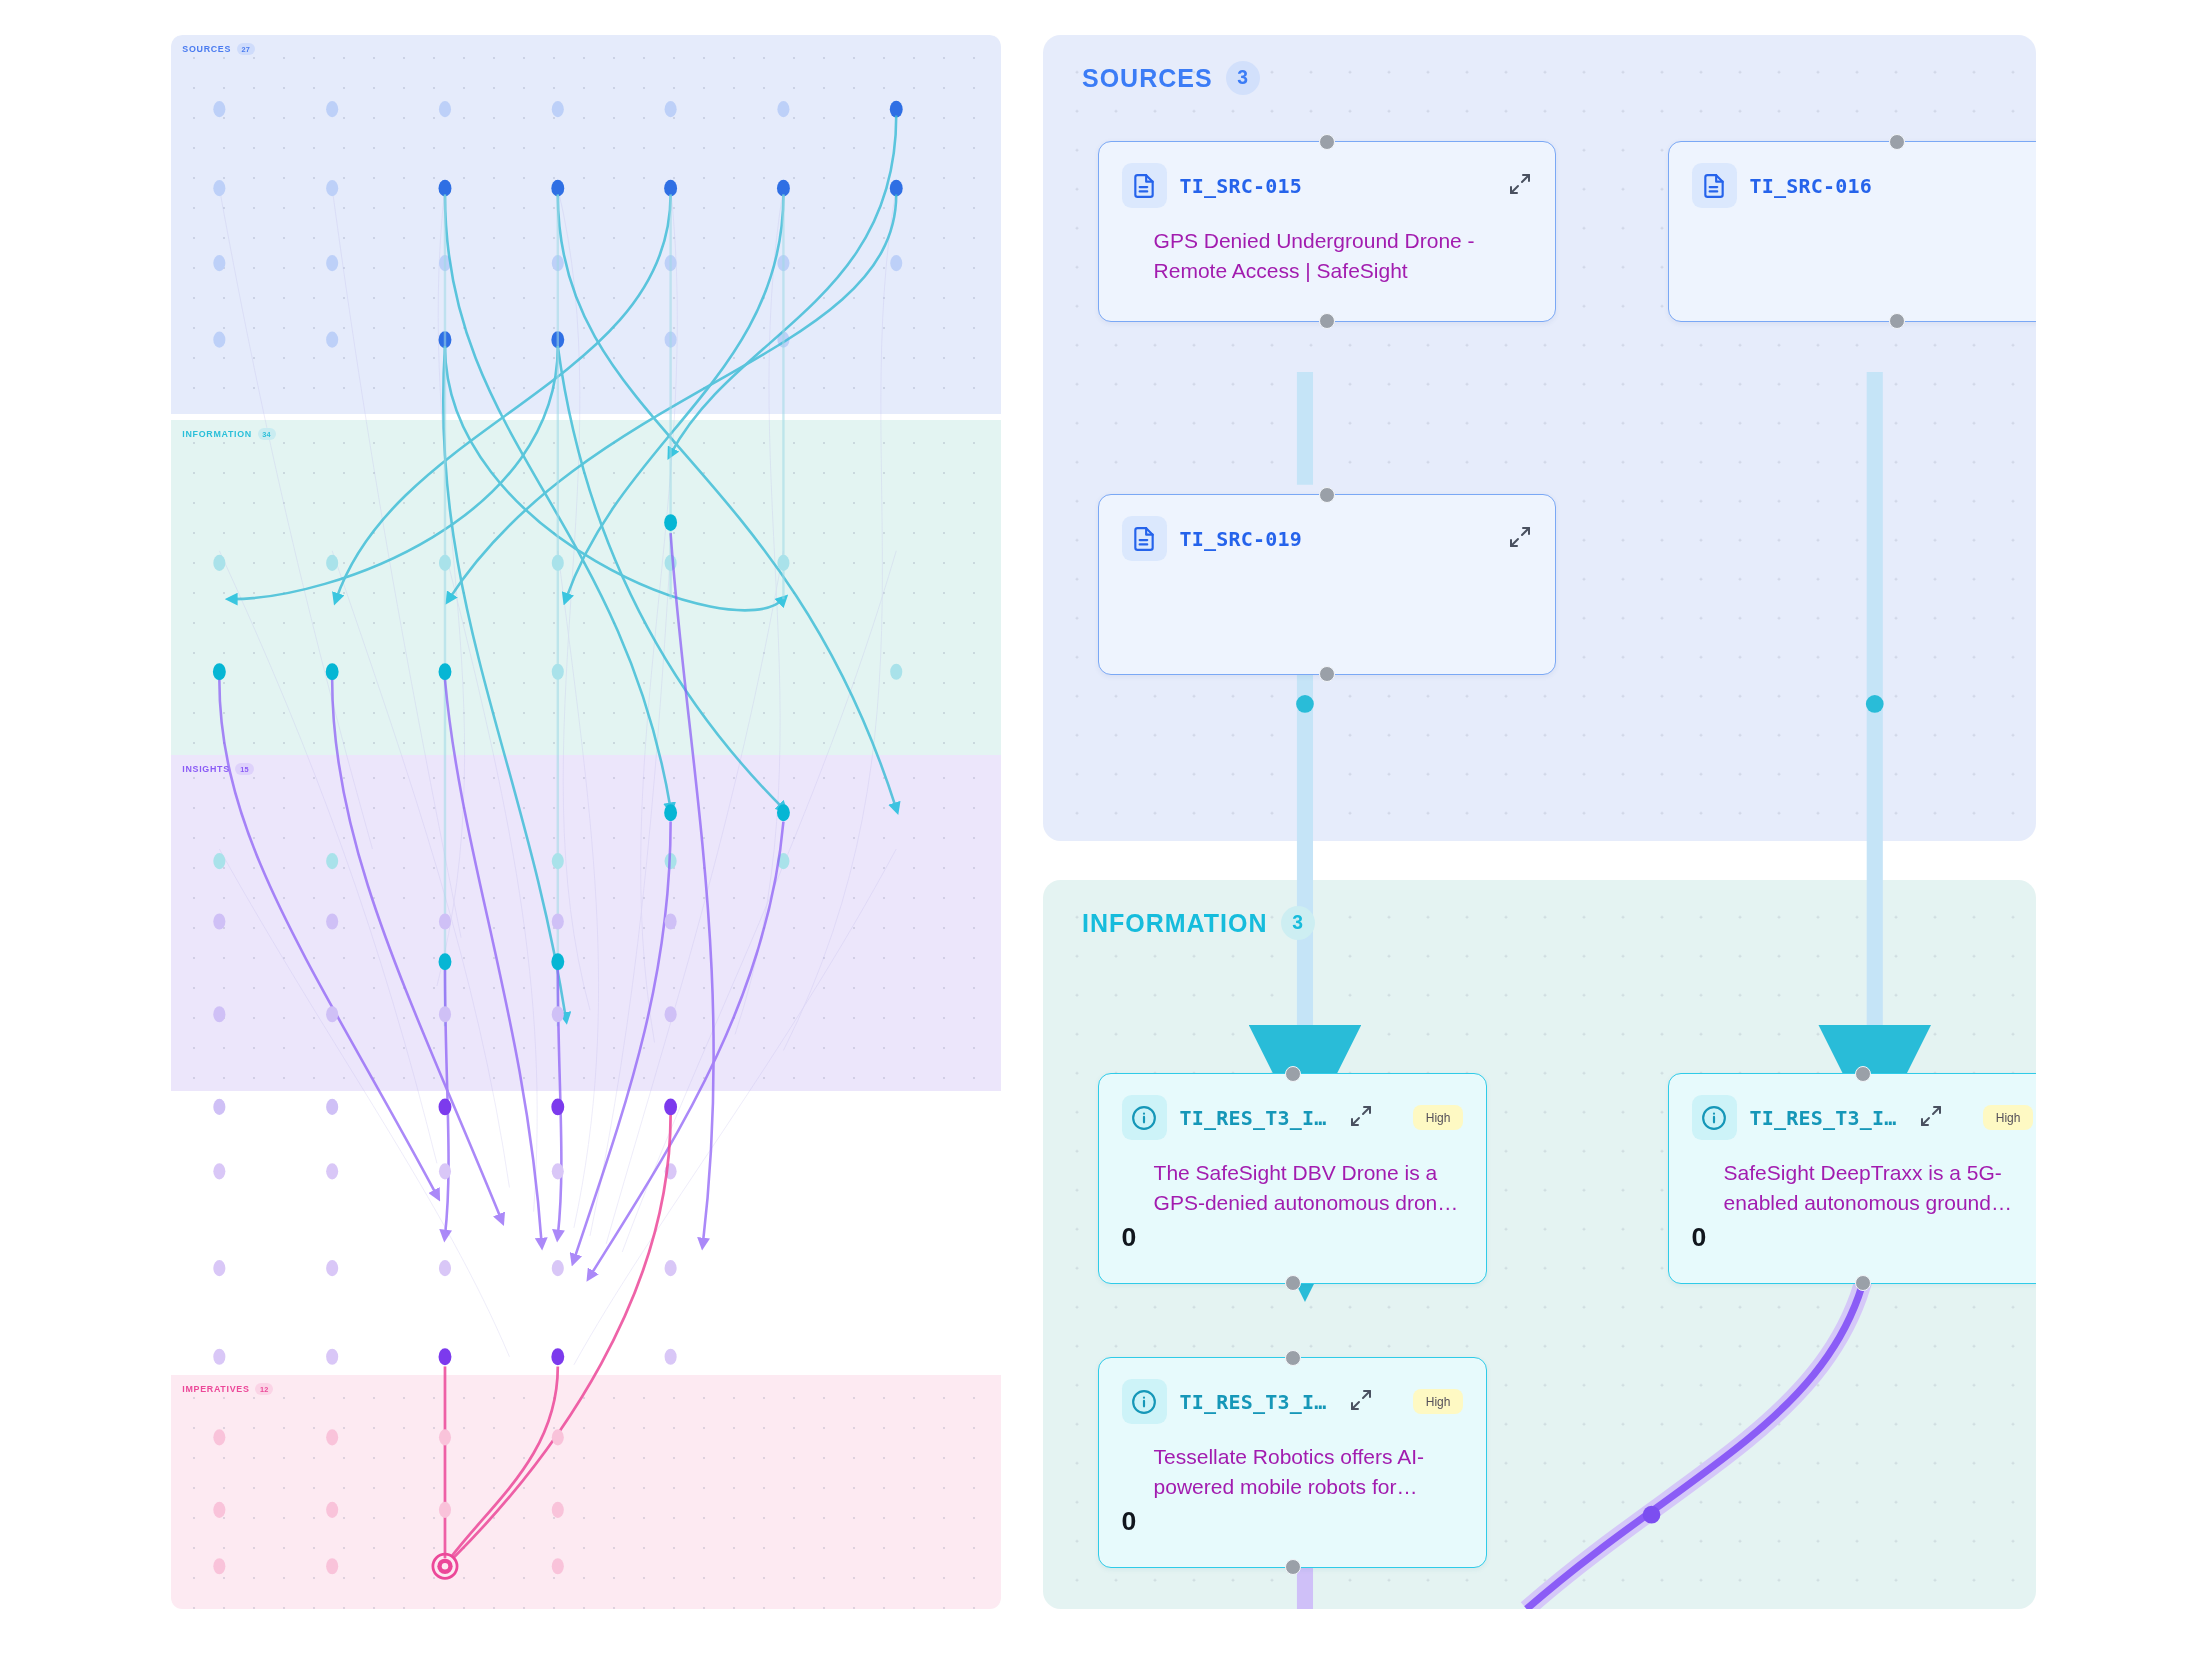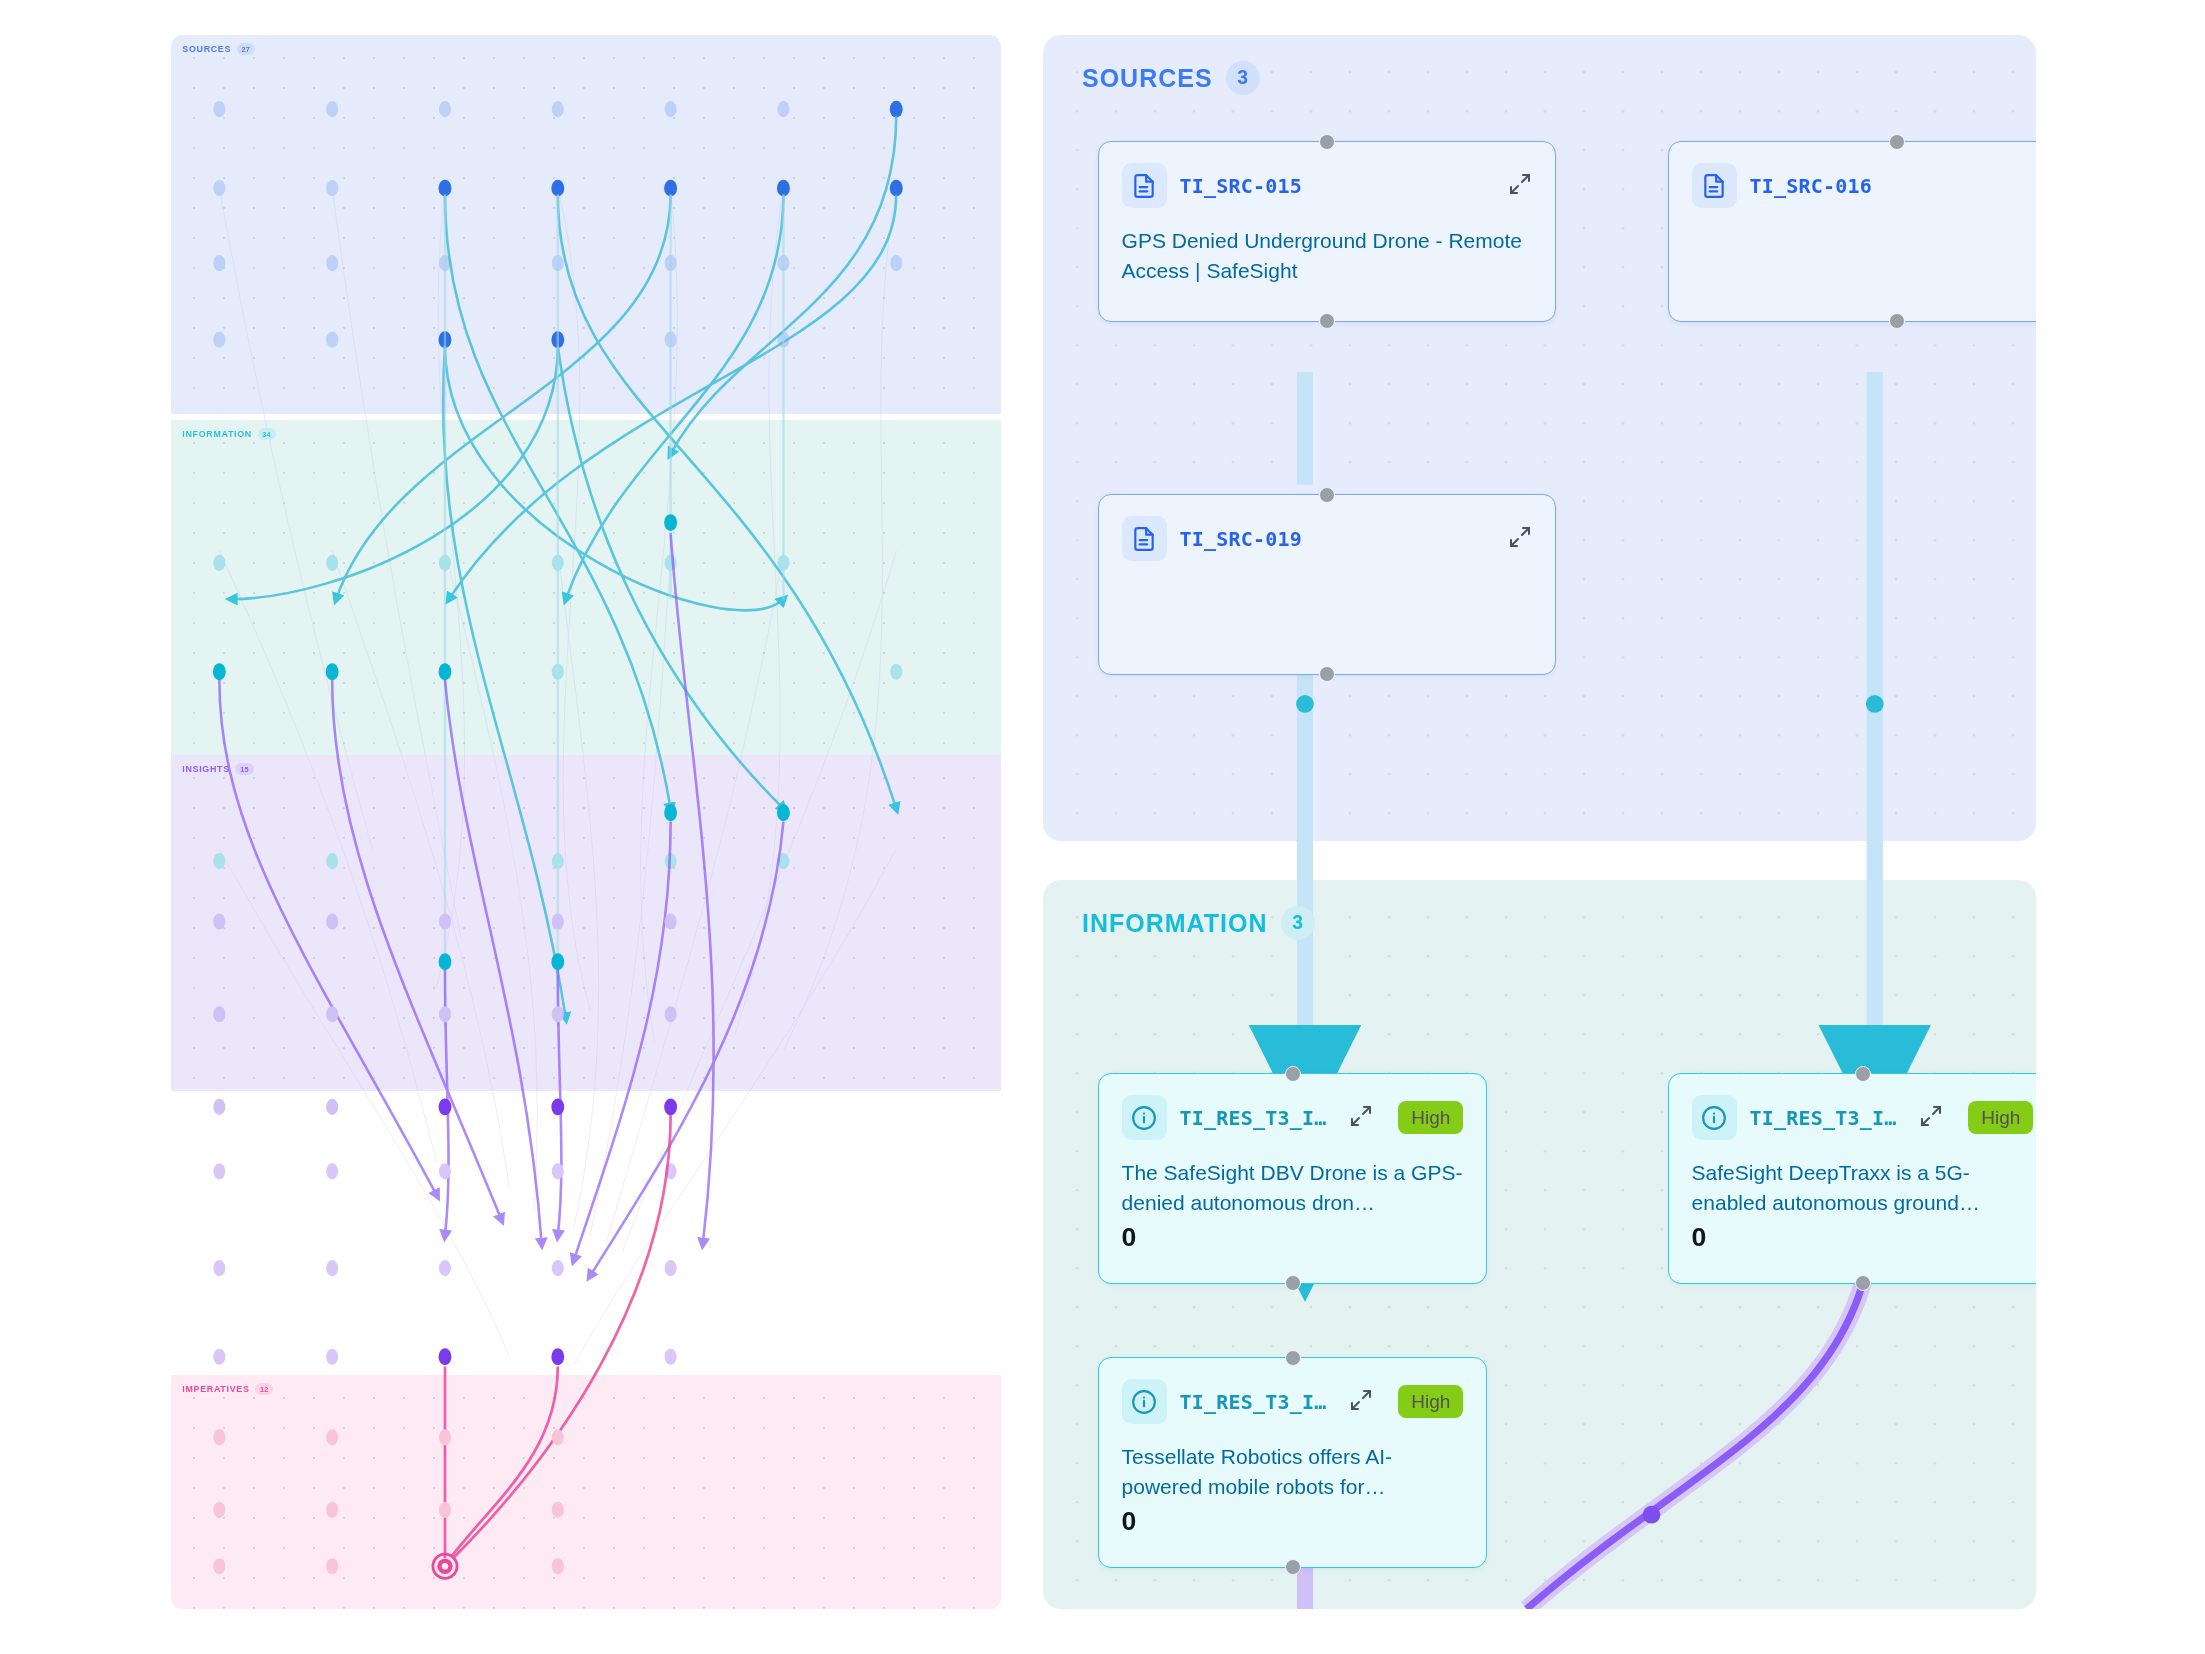--- a/index.html
+++ b/index.html
@@ -130,30 +130,31 @@
     font-family: "DejaVu Sans Mono", monospace;
     font-size: 20px; font-weight: bold; letter-spacing: 0.2px;
     white-space: nowrap;
   }
   .node.src  .node-id { color: #2563eb; }
   .node.info .node-id { color: #1697b8; }
   .expand-ico { margin-left: auto; flex: 0 0 auto; cursor: pointer; }
   .node.info .expand-ico { margin-left: 9.7px; }
   .badge {
     margin-left: auto;
-    background: #84cc16; color: #55505a;
-    font-size: 19px;
+    background: #fef9c3; color: #55505a;
+    font-size: 12px;
     padding: 5.6px 13px; border-radius: 8px;
     white-space: nowrap;
     text-align: right;
   }
   .node-body {
     margin-top: 17.7px;
     font-size: 21px; line-height: 1.42;
-    color: #0369a1;
+    color: #a21caf;
+    margin-left: 32px;
   }
   .node-metric {
     margin-top: 4.8px;
     font-size: 26.6px; font-weight: bold; color: #11161d;
   }
   .handle {
     position: absolute; left: 50%; transform: translate(-50%,-50%);
     width: 16px; height: 16px; border-radius: 50%;
     background: #9aa0a8; border: 1.6px solid #f2f5f9;
     z-index: 9;

